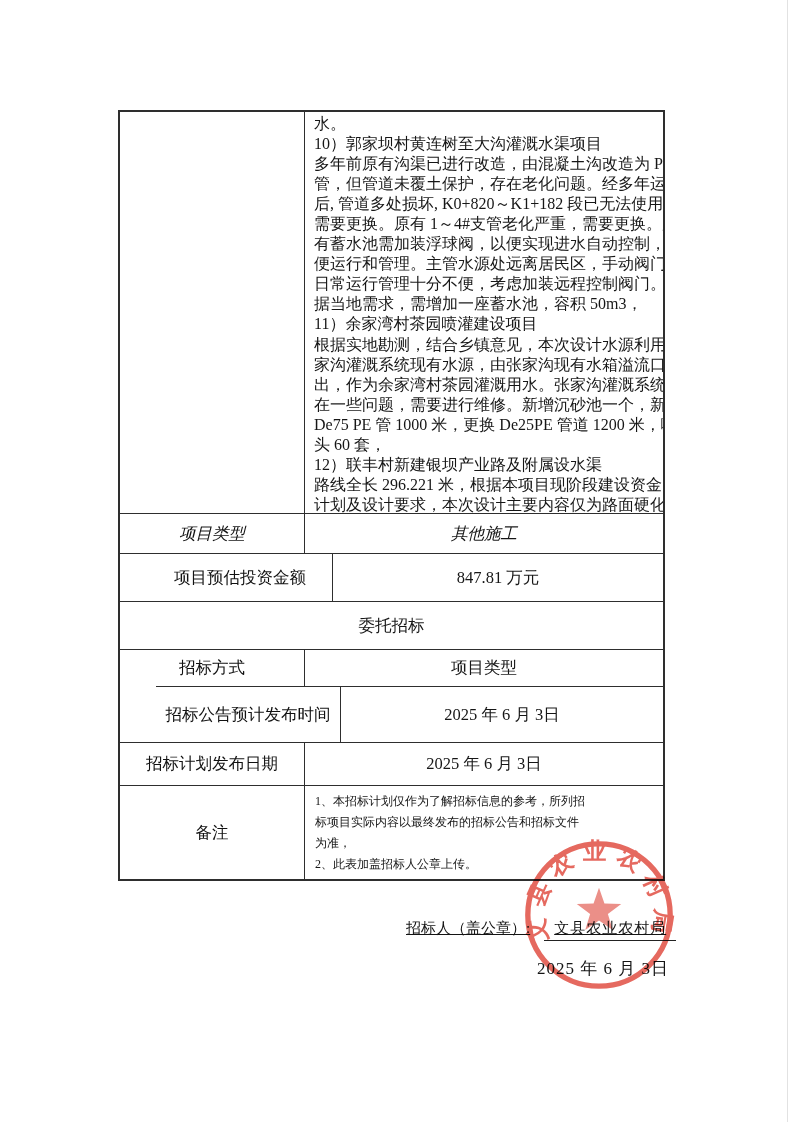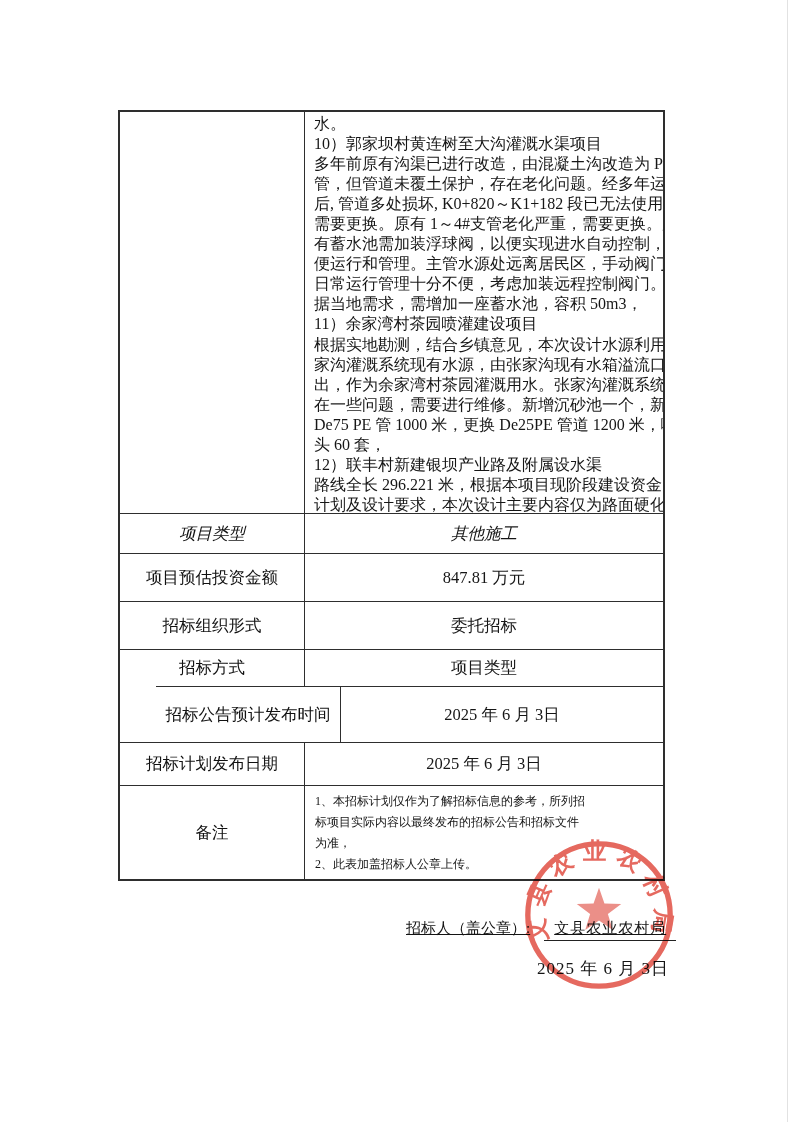--- a/index.html
+++ b/index.html
@@ -40,21 +40,21 @@
   .desc-cell{
     display:block;
     padding:2px 3px 0 9px;
     font-size:16px;
     line-height:20.05px;
     white-space:pre;
     overflow:hidden;
     text-align:left;
   }
   .r1{height:40px;font-style:italic;}
-  .r2{height:48px;}
+  .r2{height:48px;padding-left:28px;}
   .r3{height:48px;}
   .r4{height:37px;}
   .r5{height:56px;margin-left:36px;}
   .r6{height:43px;}
   .r7{height:94px;}
   .remarks-cell{
     justify-content:flex-start;
     text-align:left;
     white-space:pre-line;
     font-size:12px;
@@ -138,21 +138,20 @@
       <div class="label-cell">项目类型</div>
       <div class="value-cell">其他施工</div>
     </div>
 
     <div class="row r2">
       <div class="label-cell">项目预估投资金额</div>
       <div class="value-cell">847.81 万元</div>
     </div>
 
     <div class="row r3">
-      <div class="label-cell">招标组织形式</div>
       <div class="value-cell">委托招标</div>
     </div>
 
     <div class="row r4">
       <div class="label-cell">招标方式</div>
       <div class="value-cell">项目类型</div>
     </div>
 
     <div class="row r5">
       <div class="label-cell">招标公告预计发布时间</div>

